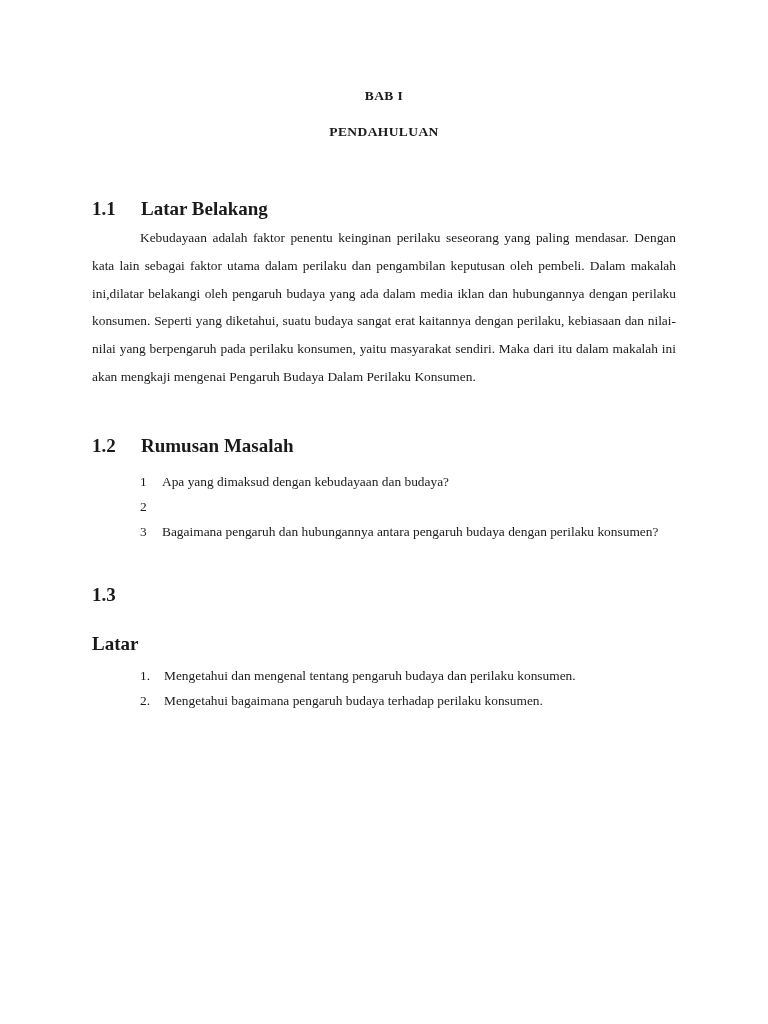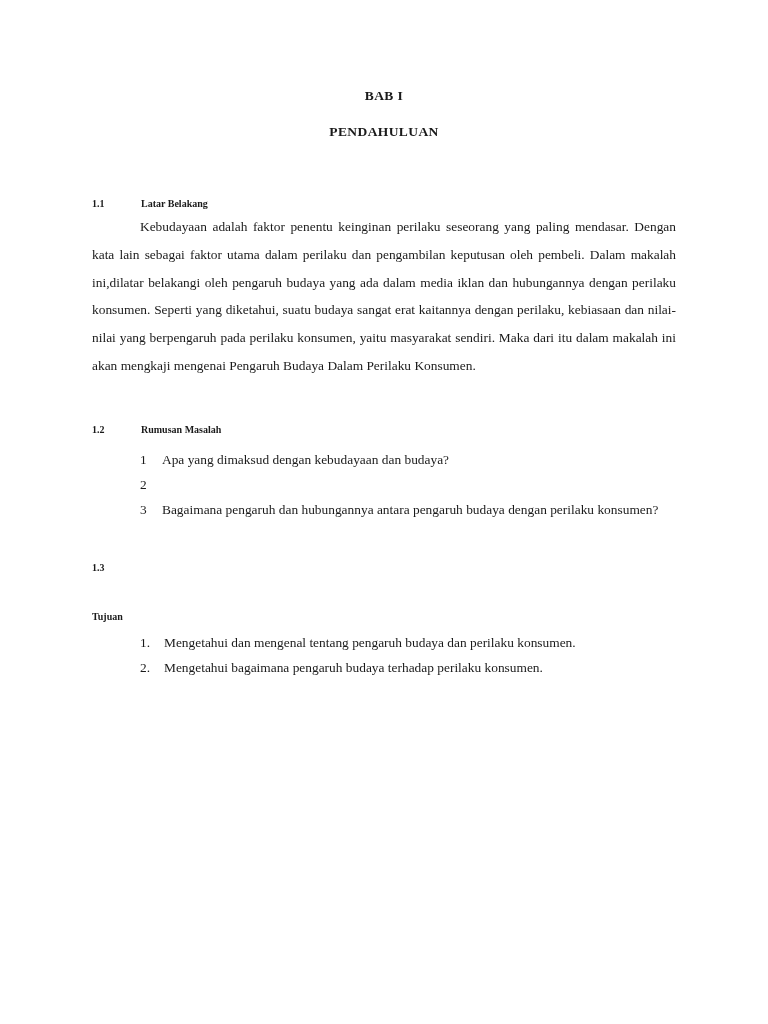--- a/index.html
+++ b/index.html
@@ -47,21 +47,21 @@
 
   .title-pendahuluan {
     padding-top: 20px;
   }
 
   
   .section-heading {
     display: flex;
     align-items: baseline;
     font-weight: bold;
-    font-size: 10px;
+    font-size: 19px;
     margin: 0;
   }
 
   .section-heading .sec-num {
     width: 49px;
     flex: 0 0 49px;
   }
 
   .section-heading .sec-title {
     flex: 1 1 auto;
@@ -168,21 +168,21 @@
         <span class="marker">2</span>
       </li>
       <li>
         <span class="marker">3</span>
         <span class="item-text">Bagaimana pengaruh dan hubungannya antara pengaruh budaya dengan perilaku konsumen?</span>
       </li>
     </ul>
 
     <h2 class="section-heading heading-13">
       <span class="sec-num">1.3</span>
-      <span class="sec-title">Tujuan</span>
+      <span class="sec-title">Latar</span>
     </h2>
 
     <ul class="num-list list-tujuan">
       <li>
         <span class="marker">1.</span>
         <span class="item-text">Mengetahui dan mengenal tentang pengaruh budaya dan perilaku konsumen.</span>
       </li>
       <li>
         <span class="marker">2.</span>
         <span class="item-text">Mengetahui bagaimana pengaruh budaya terhadap perilaku konsumen.</span>

